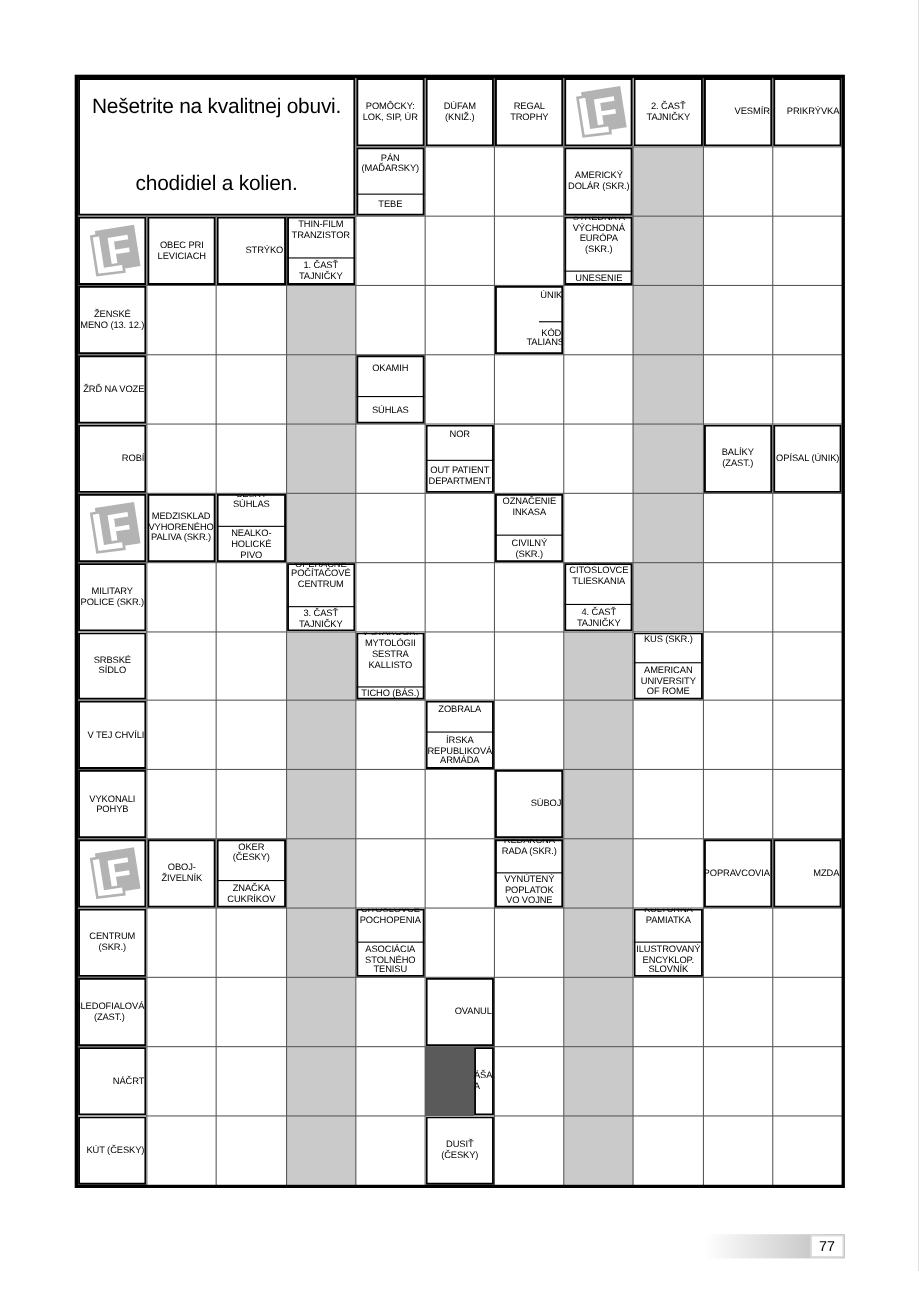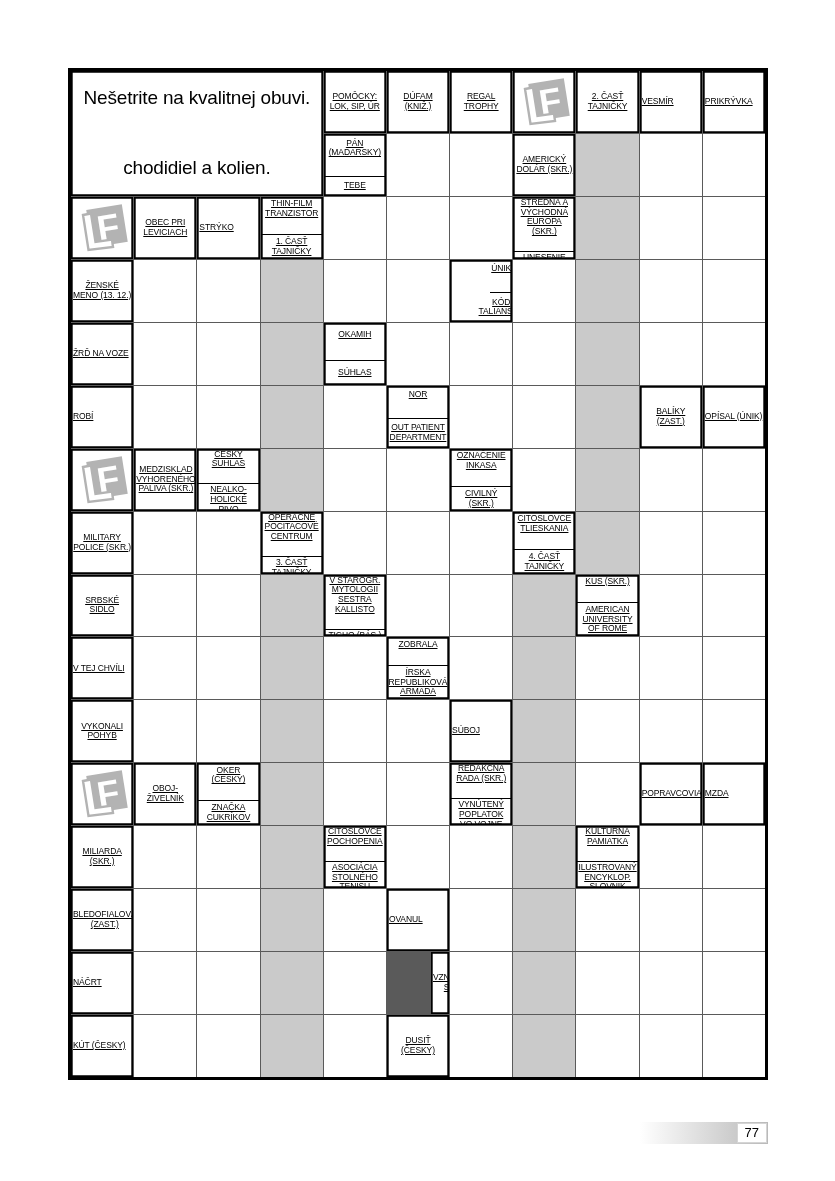--- a/index.html
+++ b/index.html
@@ -7,24 +7,23 @@
     position: relative; width: 835px; height: 1181px; background: #ffffff;
     font-family: "Liberation Sans", sans-serif; color: #000; overflow: hidden;
   }
   .grid {
     position: absolute; left: 68px; top: 68px; width: 700px; height: 1012px;
     display: grid; grid-template-columns: repeat(11, 1fr); grid-template-rows: repeat(16, 1fr);
     gap: 1px; background: #5a5a5a; border: 3px solid #000; box-sizing: border-box;
   }
   .cell { background: #ffffff; box-sizing: border-box; overflow: hidden; position: relative; }
   .clue {
-    display: flex; align-items: center; justify-content: flex-start; text-align: center;
+    display: flex; align-items: center; justify-content: flex-end; text-align: center;
     font-size: 8.5px; line-height: 9.8px; letter-spacing: -0.1px; padding: 1px 2px;
     box-shadow: inset 0 0 0 1.7px #000;
-    text-decoration: underline;
   }
   .split { flex-direction: column; padding: 0; align-items: stretch; gap: 13px; }
   .split .part { flex: 1 1 auto; display: flex; align-items: center; justify-content: center;
     text-align: center; padding: 1px 2px; box-sizing: border-box; }
   .split .part + .part { border-top: 1.7px solid #000; }
   .shaded { background: #cacaca; }
   .logo-cell { display: flex; align-items: center; justify-content: center;
     box-shadow: inset 0 0 0 1.7px #000; }
   .main-clue {
     display: flex; flex-direction: column; justify-content: center;
@@ -292,21 +291,21 @@
       </div>
       <div class="cell answer shaded" style="grid-area: 12 / 8 / 13 / 9;"></div>
       <div class="cell answer" style="grid-area: 12 / 9 / 13 / 10;"></div>
       <div class="cell clue" style="grid-area: 12 / 10 / 13 / 11;">
         <span>POPRAVCOVIA</span>
       </div>
       <div class="cell clue" style="grid-area: 12 / 11 / 13 / 12;">
         <span>MZDA</span>
       </div>
       <div class="cell clue" style="grid-area: 13 / 1 / 14 / 2;">
-        <span>MILIARDA (SKR.)</span>
+        <span>CENTRUM (SKR.)</span>
       </div>
       <div class="cell answer" style="grid-area: 13 / 2 / 14 / 3;"></div>
       <div class="cell answer" style="grid-area: 13 / 3 / 14 / 4;"></div>
       <div class="cell answer shaded" style="grid-area: 13 / 4 / 14 / 5;"></div>
       <div class="cell clue split" style="grid-area: 13 / 5 / 14 / 6;">
         <div class="part">CITOSLOVCE POCHOPENIA</div>
         <div class="part">ASOCIÁCIA STOLNÉHO TENISU</div>
       </div>
       <div class="cell answer" style="grid-area: 13 / 6 / 14 / 7;"></div>
       <div class="cell answer" style="grid-area: 13 / 7 / 14 / 8;"></div>

